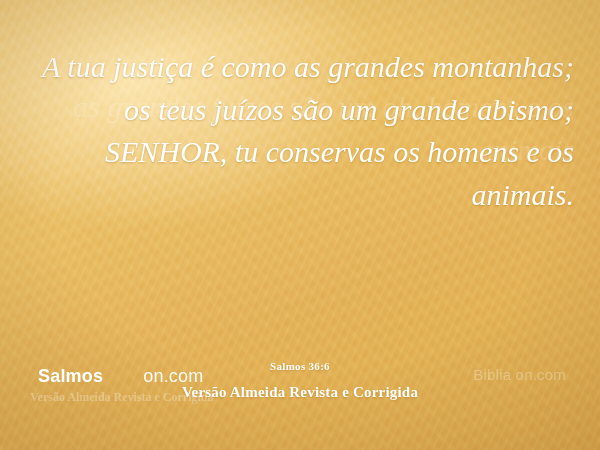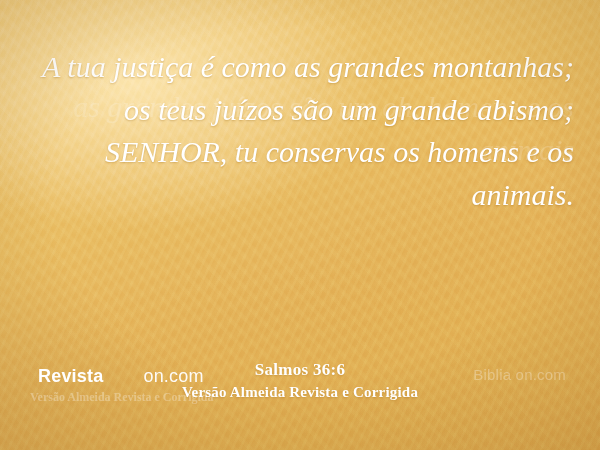--- a/index.html
+++ b/index.html
@@ -81,21 +81,21 @@
     height: 72px;
   }
   .reference {
     position: absolute;
     left: 0;
     right: 0;
     top: 0;
     text-align: center;
     color: #ffffff;
     font-family: "Liberation Serif", serif;
-    font-size: 17px;
+    font-size: 11px;
     font-weight: bold;
     letter-spacing: 0.3px;
     text-shadow: 0 1px 2px rgba(150,100,20,0.3);
   }
   .version {
     position: absolute;
     left: 0;
     right: 0;
     top: 24px;
     text-align: center;
@@ -147,19 +147,19 @@
   <div class="verse-echo">as grandes juízos são um oh, homens e os animais</div>
 
   <div class="verse">A tua justiça é como as grandes montanhas; os teus juízos são um grande abismo; SENHOR, tu conservas os homens e os animais.</div>
 
   <div class="vignette"></div>
 
   <div class="footer">
     <div class="reference">Salmos 36:6</div>
     <div class="version">Versão Almeida Revista e Corrigida</div>
     <div class="brand">
-      <span class="b-bold">Revista</span><span class="b-light">on.com</span>
+      <span class="b-bold">Salmos</span><span class="b-light">on.com</span>
     </div>
     <div class="brand-ghost">Biblia on.com</div>
     <div class="version-ghost">Versão Almeida Revista e Corrigida</div>
   </div>
 
 </div>
 
 </body></html>

